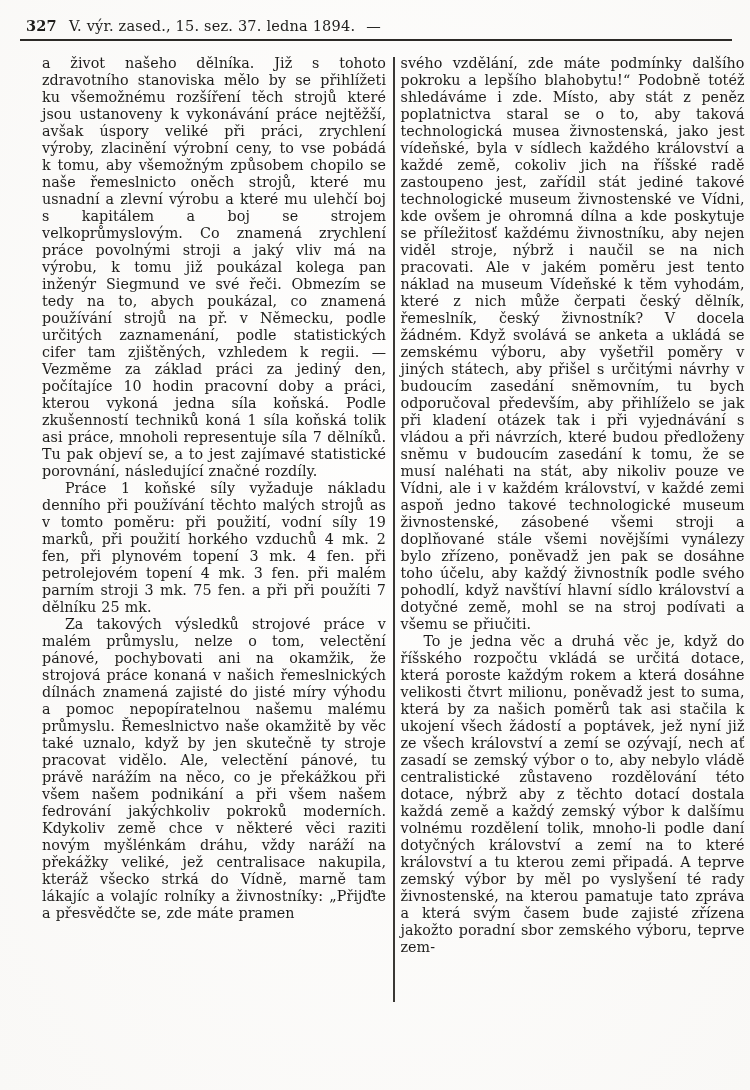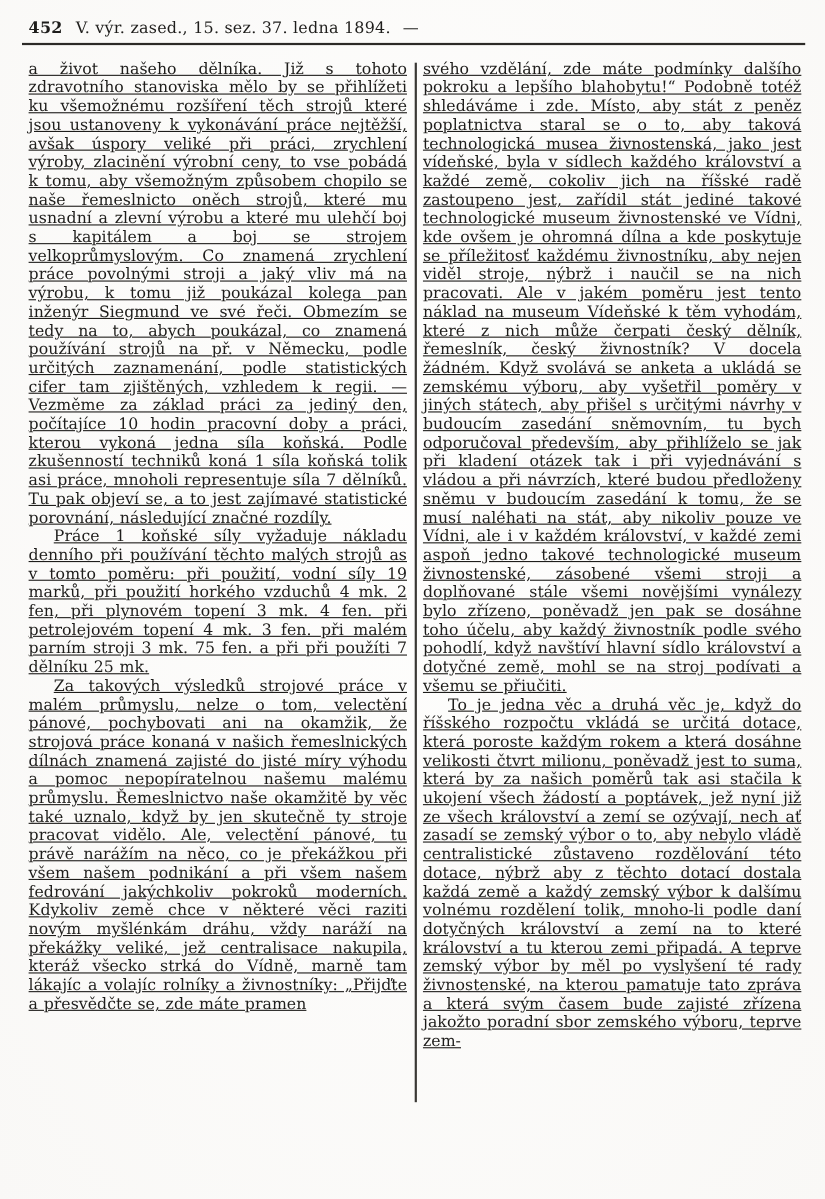--- a/index.html
+++ b/index.html
@@ -35,24 +35,23 @@
     font-weight: bold;
     letter-spacing: 0.4px;
   }
   .header-rule {
     height: 0;
     border-bottom: 2px solid #2c2a27;
     margin: 0 18px 0 20px;
   }
   .columns {
     display: flex;
-    padding: 14px 22px 0 26px;
+    padding: 14px 22px 0 42px;
     height: 975px;
     align-items: stretch;
-    text-decoration: underline;
   }
   .col {
     width: 344px;
     flex: 0 0 344px;
     font-size: 14.3px;
     line-height: 17px;
     text-align: justify;
     letter-spacing: 0.05px;
     word-spacing: 0.5px;
   }
@@ -64,21 +63,21 @@
     background: #3a3835;
     margin: 2px 6px 14px 7px;
   }
 </style>
 </head>
 <body>
 
 <div class="page">
 
   <header class="page-header">
-    <span class="pgnum">452</span>
+    <span class="pgnum">327</span>
     <span class="czech">V. výr. zased., 15. sez. 37. ledna 1894.</span>
     <span class="dash">—</span>
   </header>
 
   <div class="header-rule"></div>
 
   <main class="columns">
 
     <section class="col">
       <p class="cont">a život našeho dělníka. Již s tohoto zdravotního stanoviska mělo by se přihlížeti ku všemožnému rozšíření těch strojů které jsou ustanoveny k vykonávání práce nejtěžší, avšak úspory veliké při práci, zrychlení výroby, zlacinění výrobní ceny, to vse pobádá k tomu, aby všemožným způsobem chopilo se naše řemeslnicto oněch strojů, které mu usnadní a zlevní výrobu a které mu ulehčí boj s kapitálem a boj se strojem velkoprůmyslovým. Co znamená zrychlení práce povolnými stroji a jaký vliv má na výrobu, k tomu již poukázal kolega pan inženýr Siegmund ve své řeči. Obmezím se tedy na to, abych poukázal, co znamená používání strojů na př. v Německu, podle určitých zaznamenání, podle statistických cifer tam zjištěných, vzhledem k regii. — Vezměme za základ práci za jediný den, počítajíce 10 hodin pracovní doby a práci, kterou vykoná jedna síla koňská. Podle zkušenností techniků koná 1 síla koňská tolik asi práce, mnoholi representuje síla 7 dělníků. Tu pak objeví se, a to jest zajímavé statistické porovnání, následující značné rozdíly.</p>

